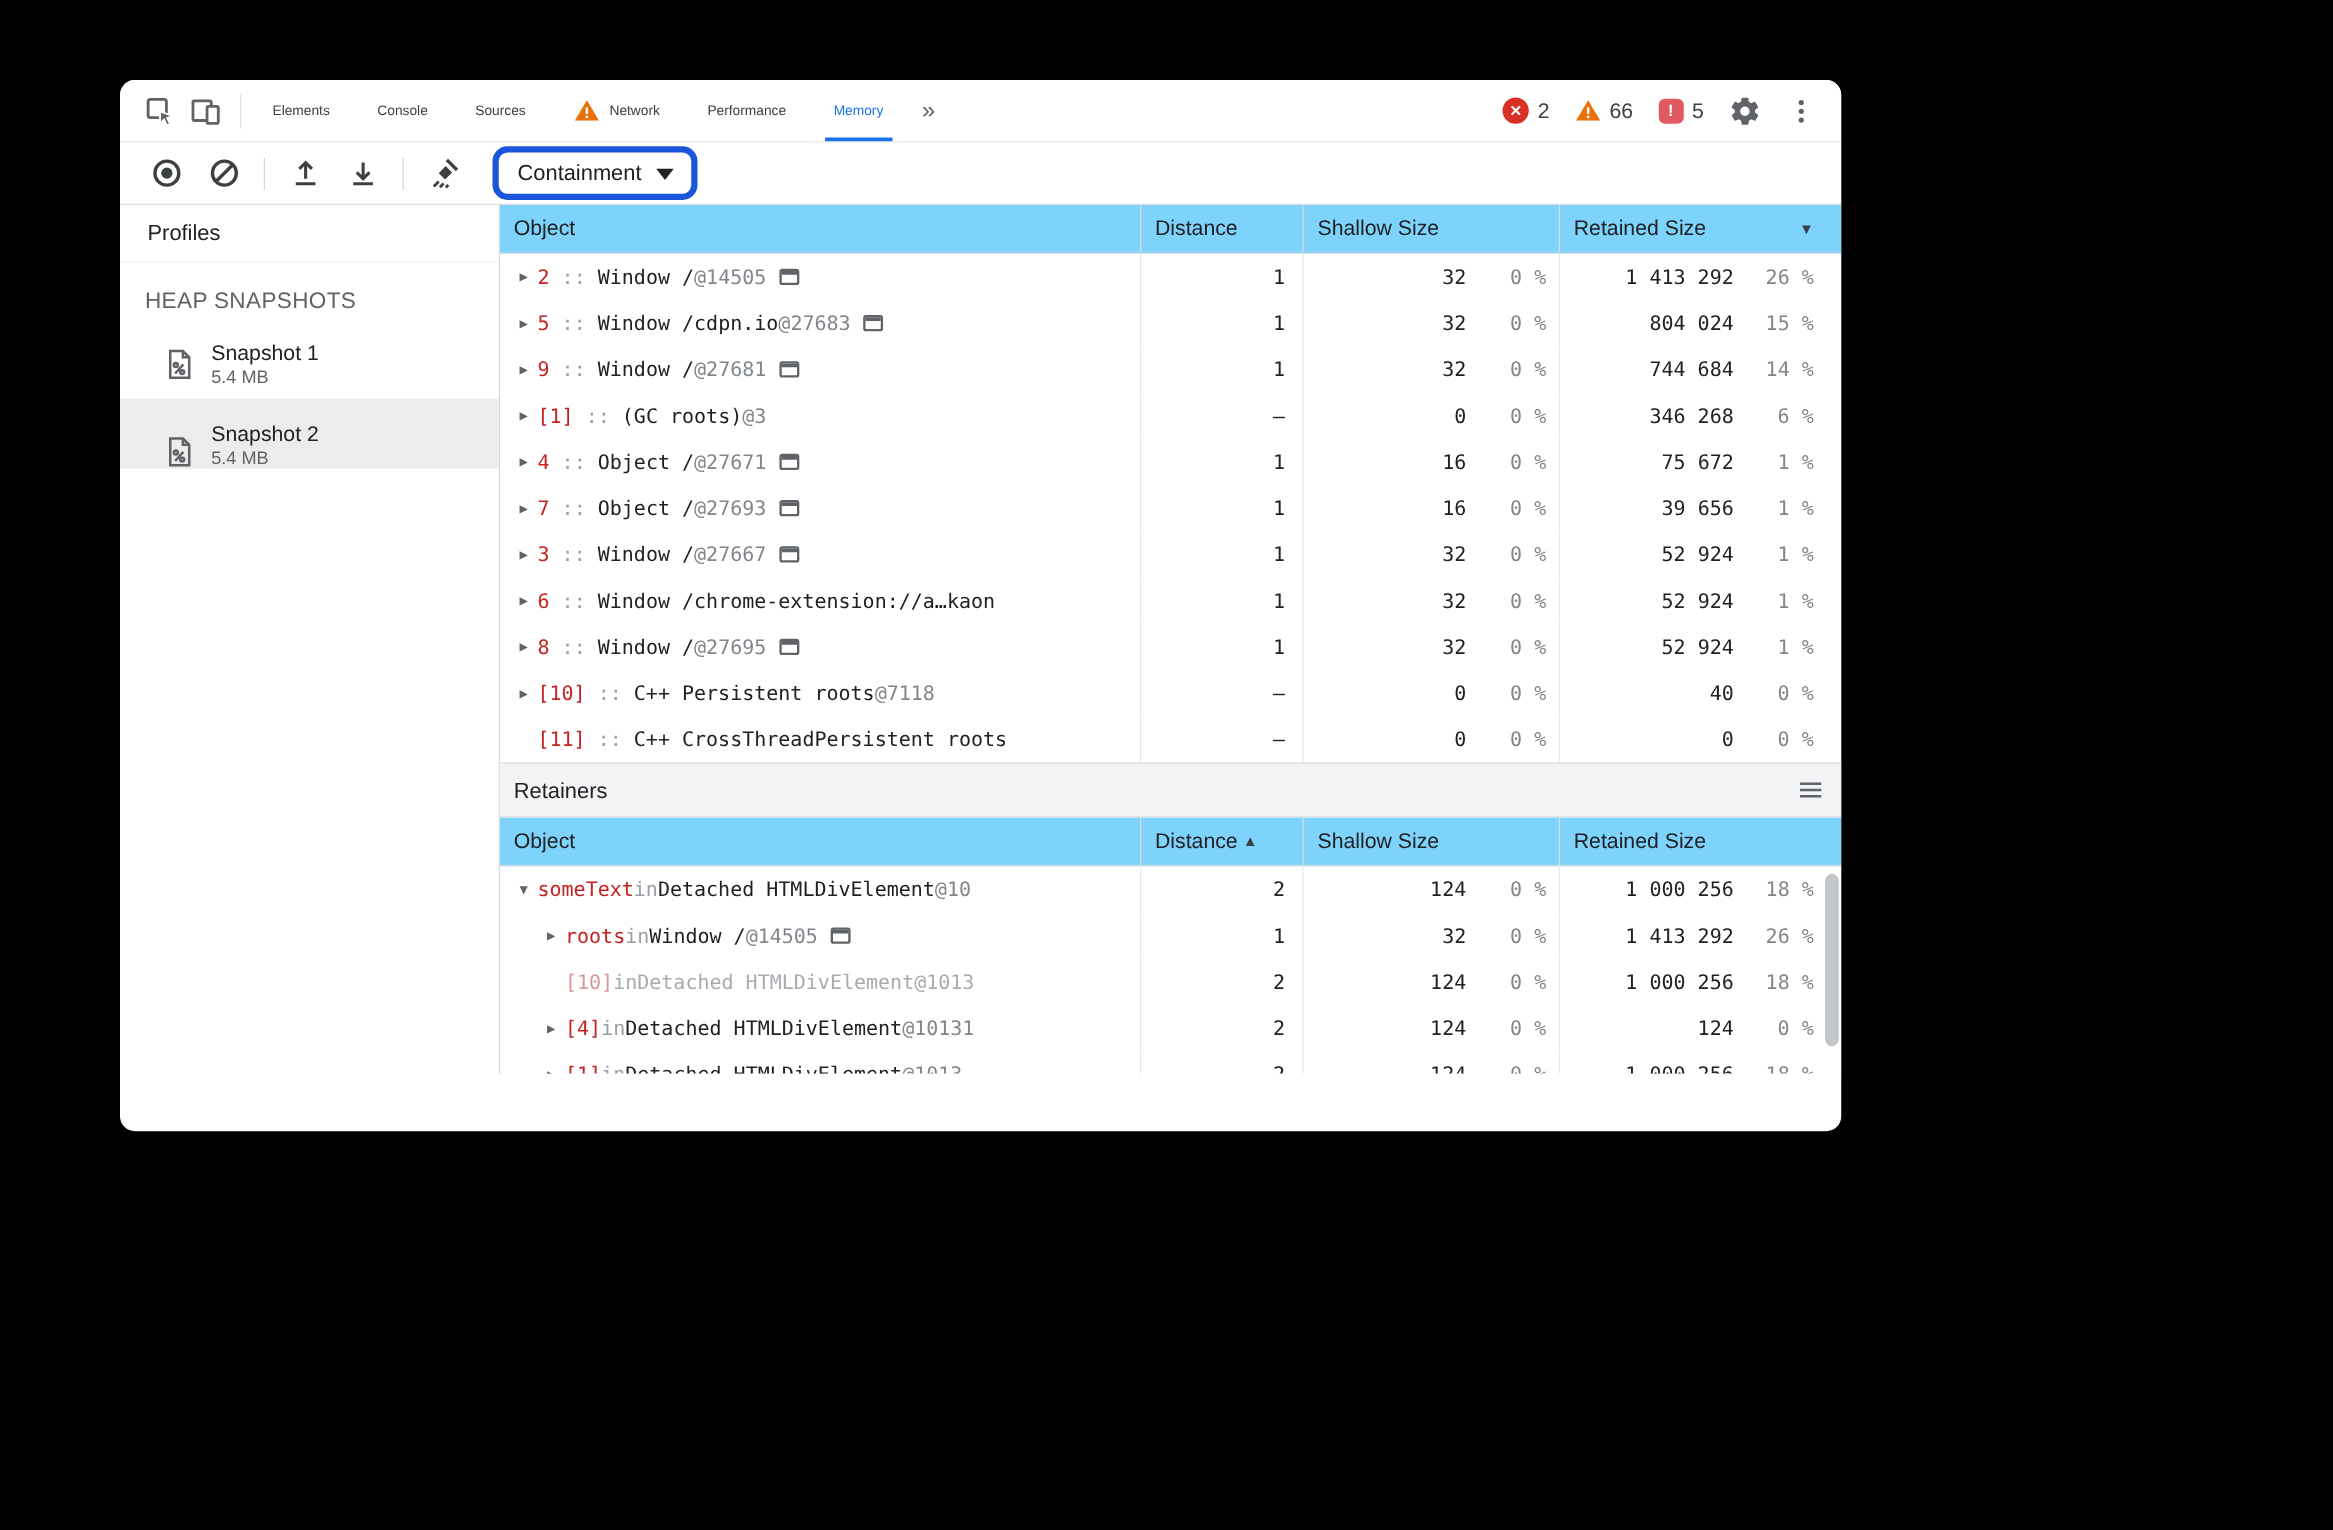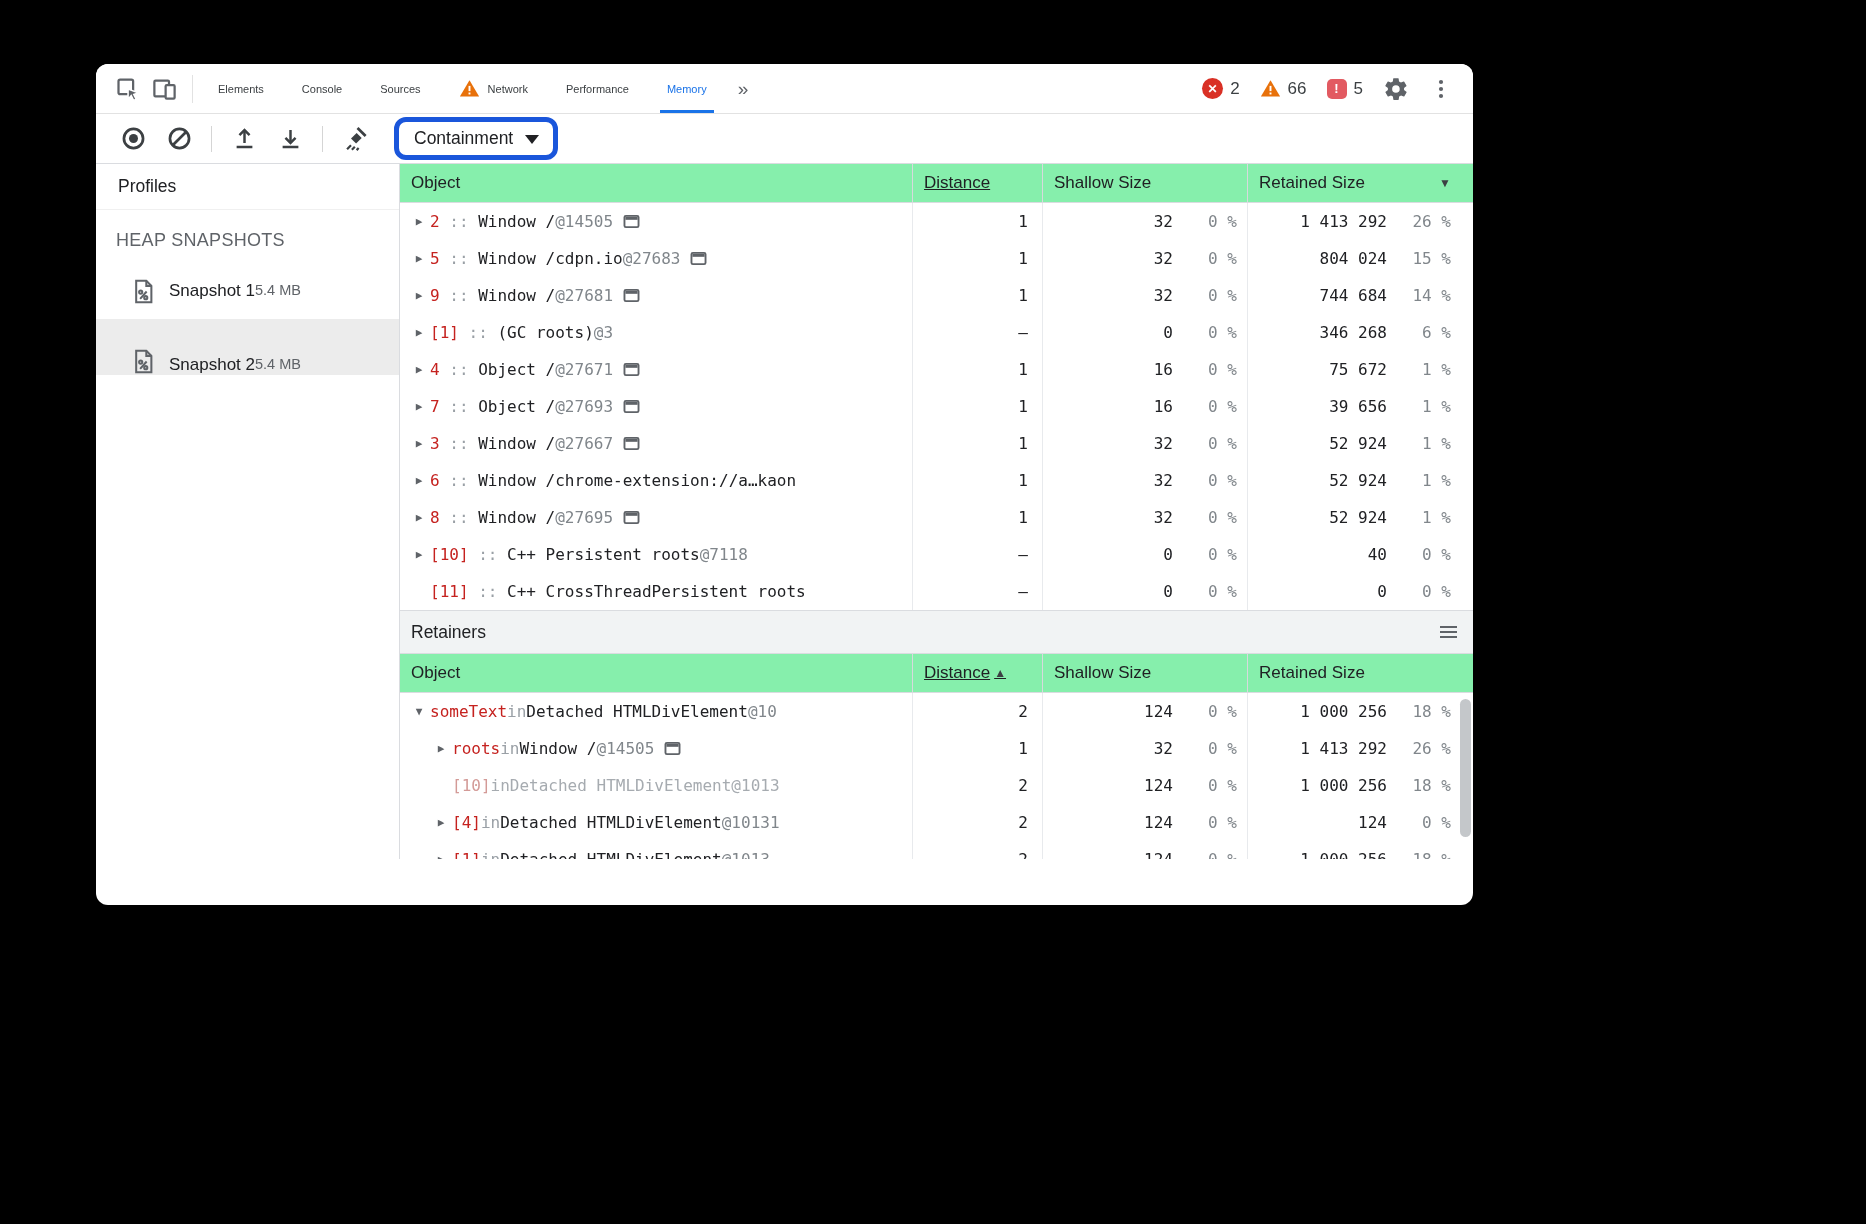--- a/index.html
+++ b/index.html
@@ -50,32 +50,32 @@
               border-top:9px solid #202124; margin-top:2px; }
 
   
   .body { display:flex; height:695px; }
   .sidebar { width:304px; border-right:1px solid #dadce0; background:#fff; flex:none; }
   .profiles-header { height:46px; display:flex; align-items:center; padding-left:22px;
                      font-size:17.5px; color:#202124; border-bottom:1px solid #f0f0f0; }
   .heap-label { margin:20px 0 12px 20px; font-size:18px; color:#5f6368; letter-spacing:.3px; }
   .snap { height:56px; display:flex; align-items:center; gap:12px; padding-left:34px; }
   .snap.selected { background:#ececec;align-items:flex-end; }
-  .snap-texts { display:flex; flex-direction:row; }
+  .snap-texts { display:flex; flex-direction:column; }
   .snap-name { font-size:17px; color:#202124; }
   .snap-size { font-size:14.5px; color:#5f6368; margin-top:1px; }
 
   .main { flex:1; display:flex; flex-direction:column; min-width:0; background:#fff; }
 
   
-  .grid-header { display:flex; height:39px; background:#86efac; border-bottom:1px solid #dadce0;
+  .grid-header { display:flex; height:39px; background:#7dd3fc; border-bottom:1px solid #dadce0;
                  font-size:17px; color:#202124; flex:none; }
   .gh { display:flex; align-items:center; height:100%; padding-left:11px; overflow:hidden; white-space:nowrap; }
   .gh + .gh { border-left:1px solid #d7dadd; }
-  .gh-obj { width:512px; } .gh-dist { width:130px;text-decoration:underline; } .gh-sha { width:205px; }
+  .gh-obj { width:512px; } .gh-dist { width:130px; } .gh-sha { width:205px; }
   .gh-ret { flex:1; padding-right:22px; }
   .sort-desc { margin-left:auto; font-size:12px; color:#3c4043; }
   .sort-asc { margin-left:4px; font-size:12px; color:#3c4043; }
 
   .row { display:flex; height:37px; flex:none; font-family:"DejaVu Sans Mono",monospace;
          font-size:16px; color:#202124; }
   .cell { height:100%; display:flex; align-items:center; }
   .c-obj { width:512px; padding-left:8px; overflow:hidden; white-space:pre; }
   .c-dist { width:130px; justify-content:flex-end; padding-right:14px; border-left:1px solid #e8eaed; }
   .c-sha { width:205px; border-left:1px solid #e8eaed; padding-right:10px; }

